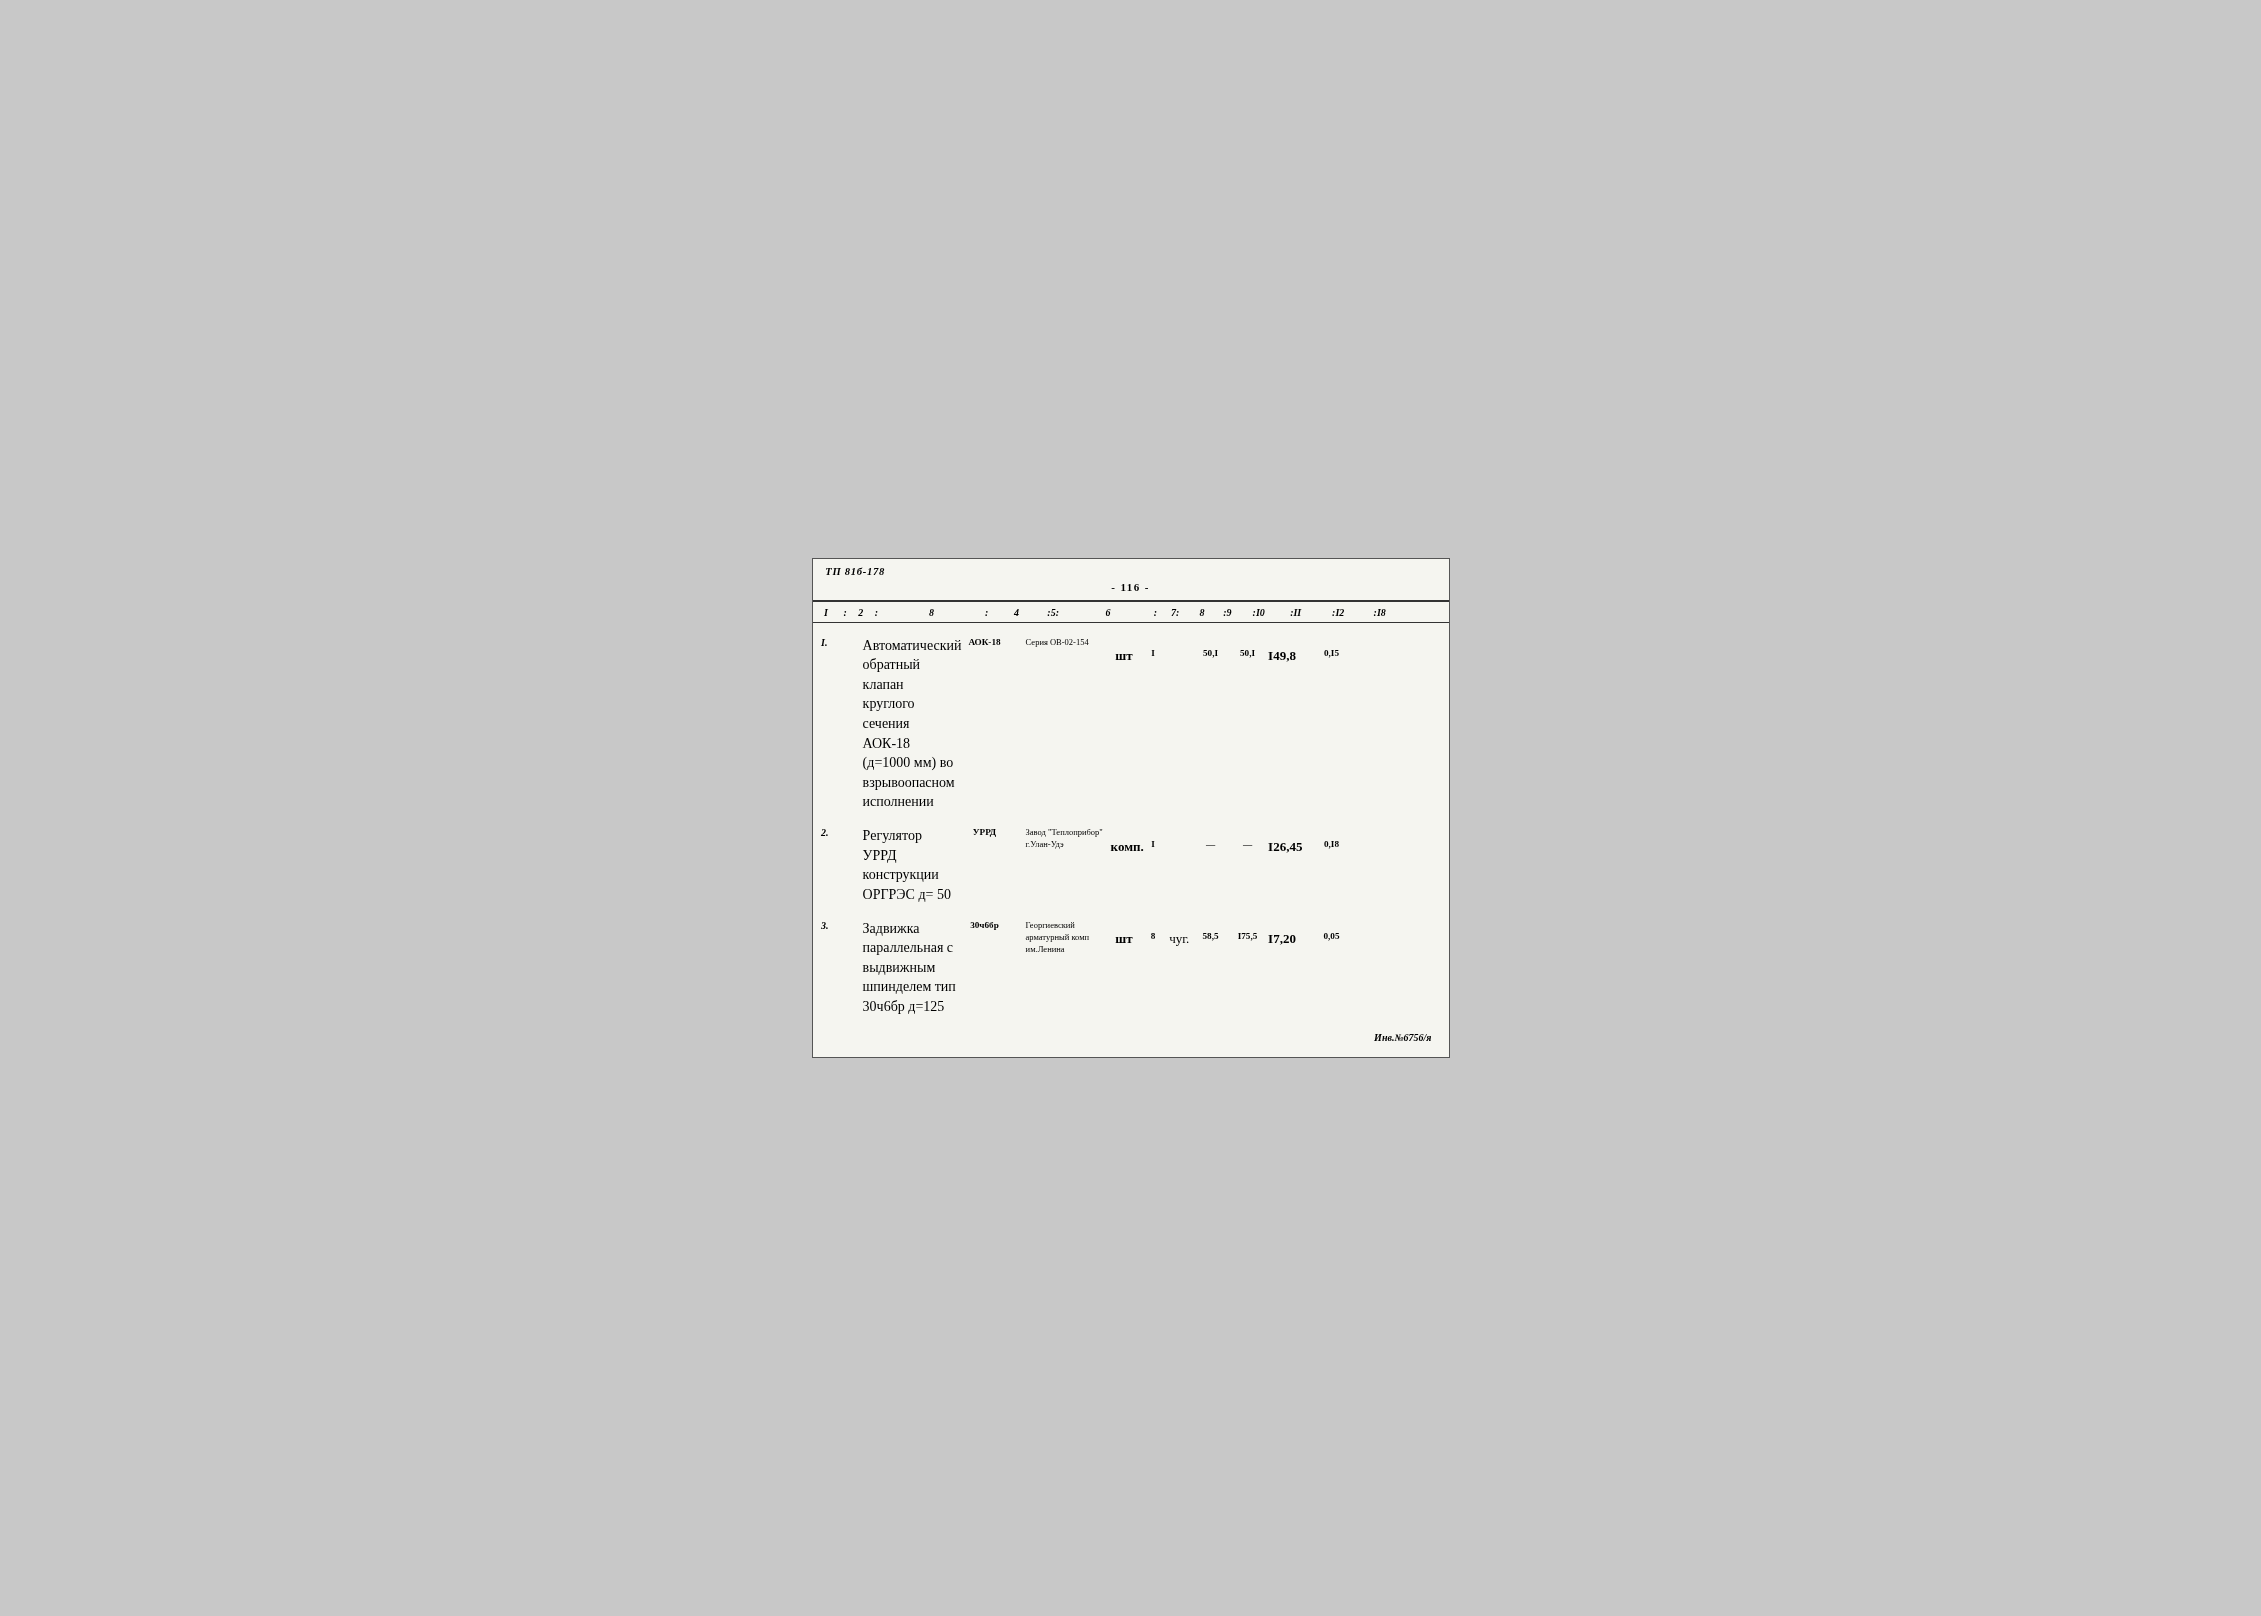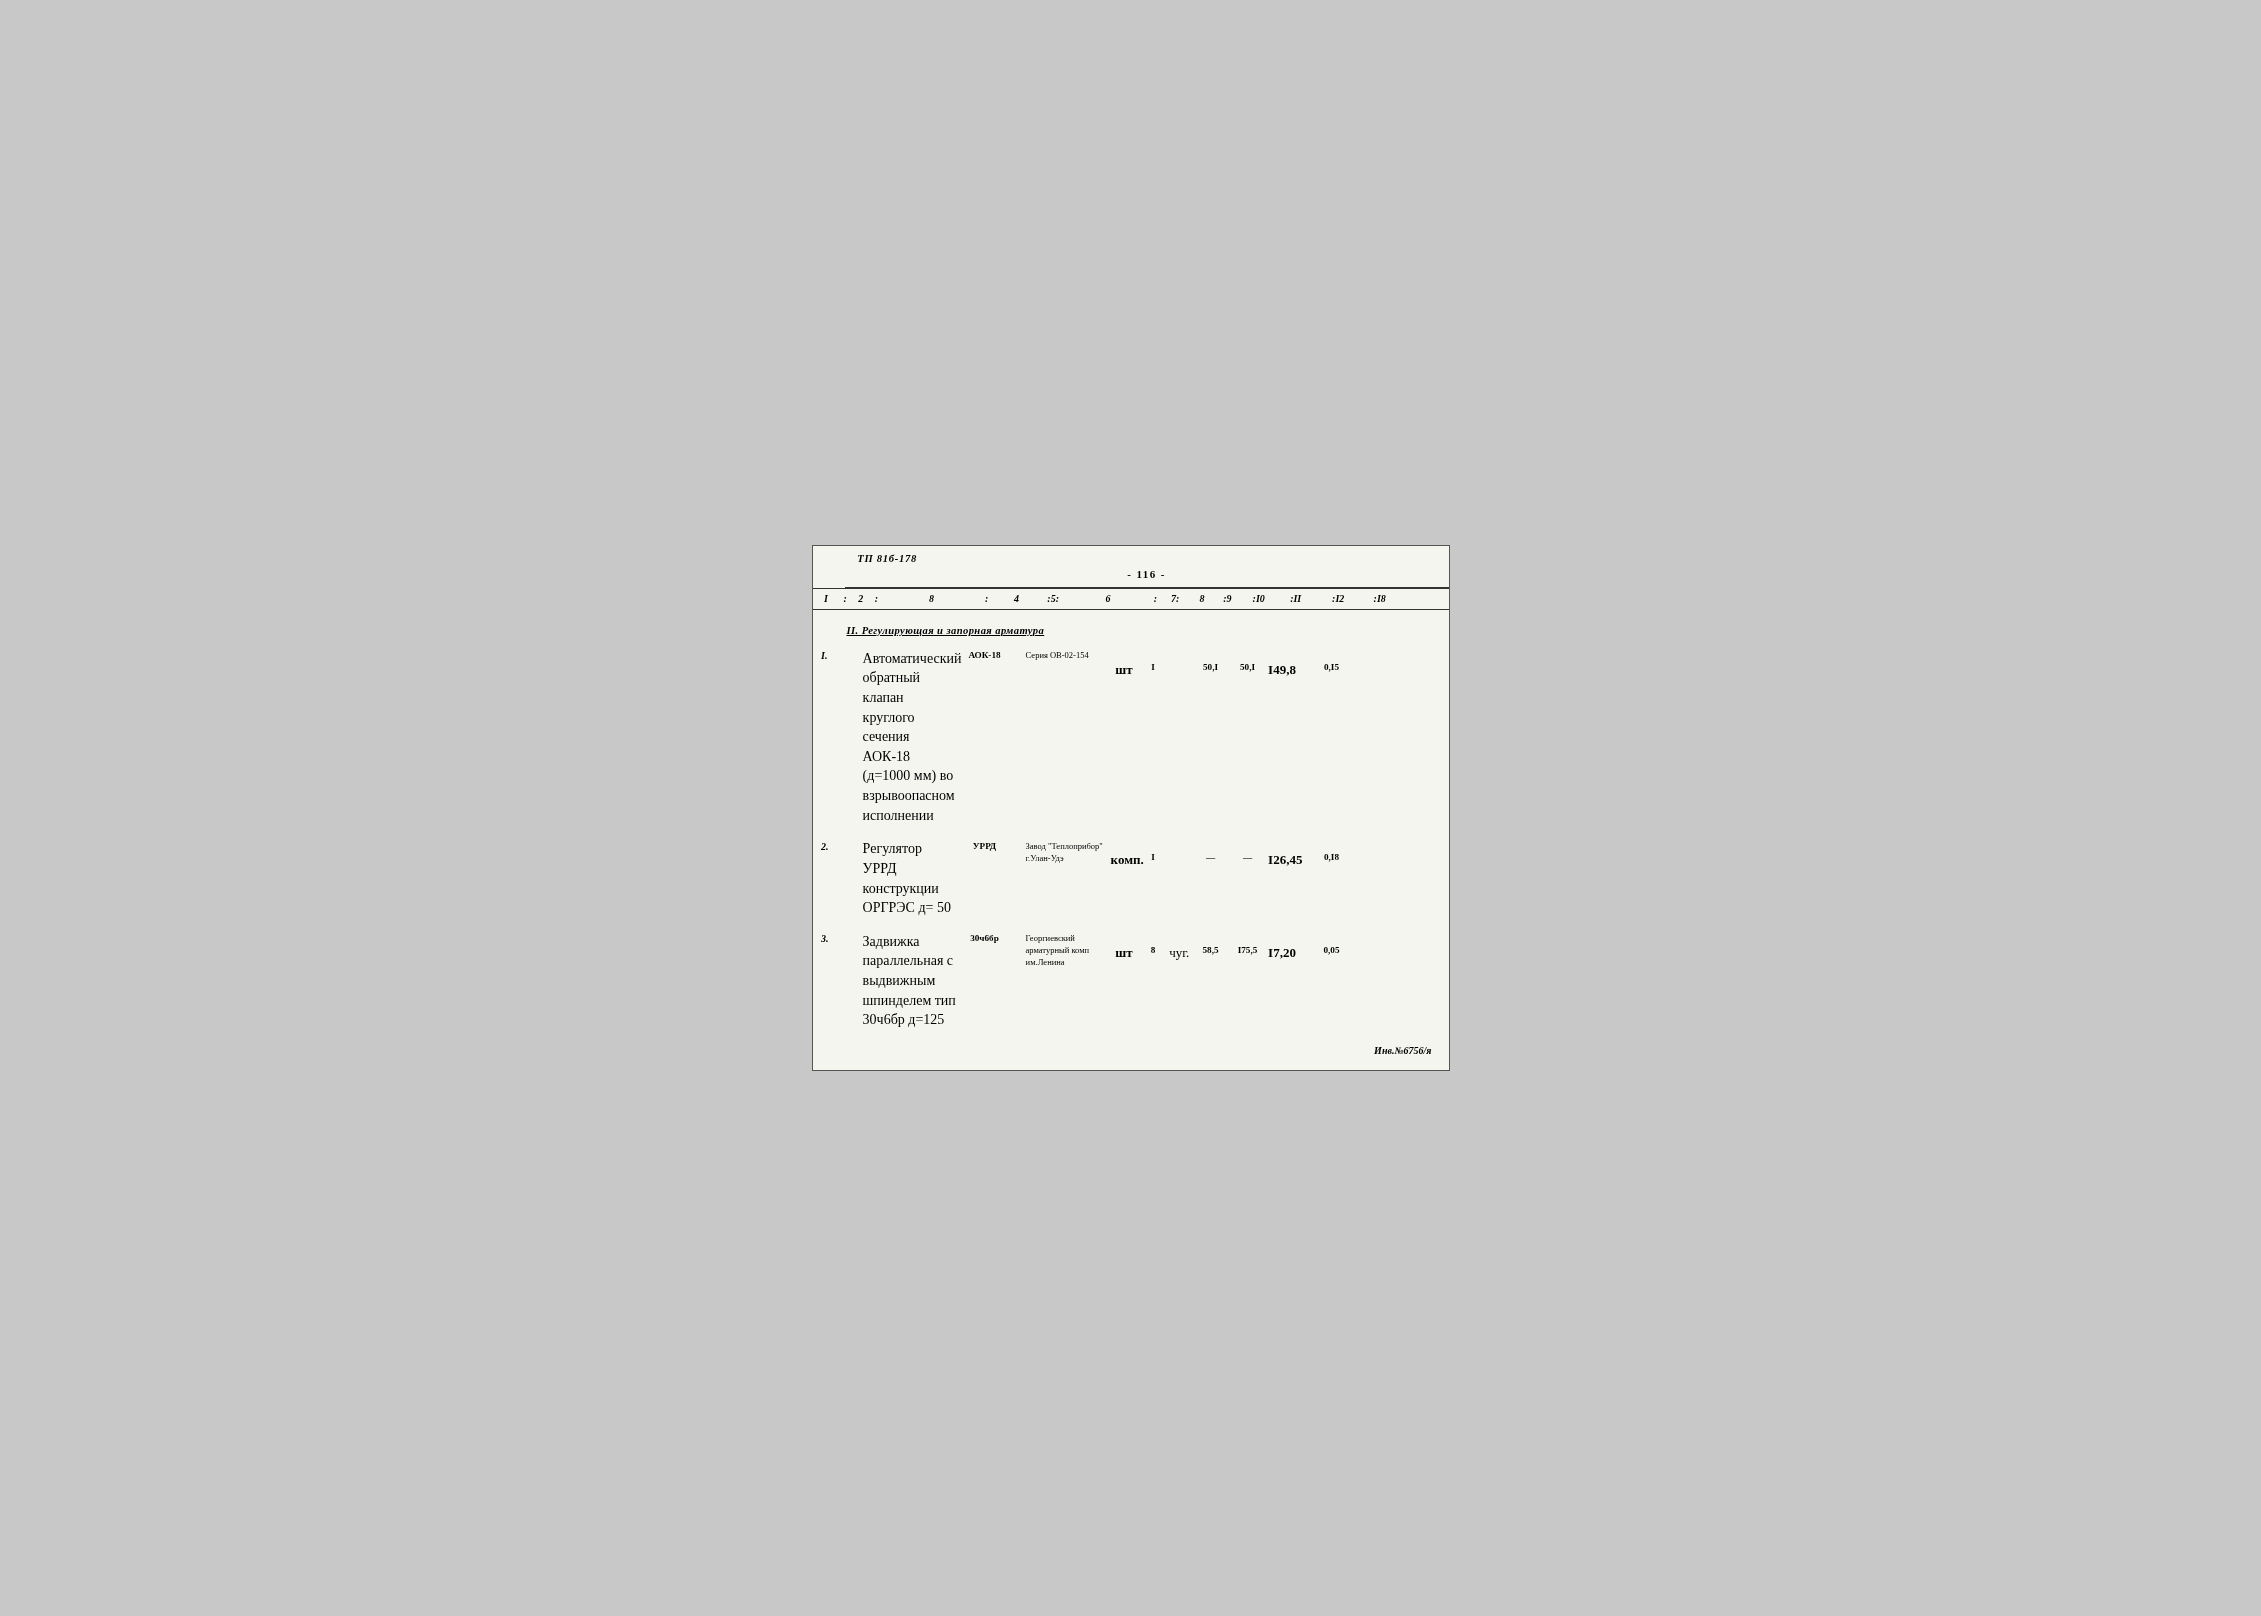--- a/index.html
+++ b/index.html
@@ -18,21 +18,20 @@
       width: 638px;
       min-height: 454px;
       border: 1.4px solid #555;
       padding: 0;
       position: relative;
     }
 
     .page-header {
       padding: 7px 12.8px 4.3px 12.8px;
       border-bottom: 1.4px solid #333;
-      margin-left: 32px;
     }
 
     .doc-id {
       font-size: 10.6px;
       font-style: italic;
       font-weight: bold;
       letter-spacing: 0.7px;
     }
 
     .page-num-line {
@@ -217,21 +216,20 @@
     <div class="col-h" style="width:25.5px;">8</div>
     <div class="col-h" style="width:25.5px;">:9</div>
     <div class="col-h" style="width:37px;">:I0</div>
     <div class="col-h" style="width:37px;">:II</div>
     <div class="col-h" style="width:48px;">:I2</div>
     <div class="col-h" style="width:35px;">:I8</div>
   </div>
 
   <div class="content-area">
 
-    <div class="section-title">II. Регулирующая и запорная арматура</div>
 
     <div class="data-row">
       <div class="row-num">I.</div>
       <div class="col-spacer"></div>
       <div class="cell cell-desc">Автоматический обратный клапан круглого сечения АОК-18 (д=1000 мм) во взрывоопасном исполнении</div>
       <div class="cell cell-mark">АОК-18</div>
       <div class="cell cell-sep5"></div>
       <div class="cell cell-manuf">Серия ОВ-02-154</div>
       <div class="cell cell-unit">шт</div>
       <div class="cell cell-qty">I</div>

